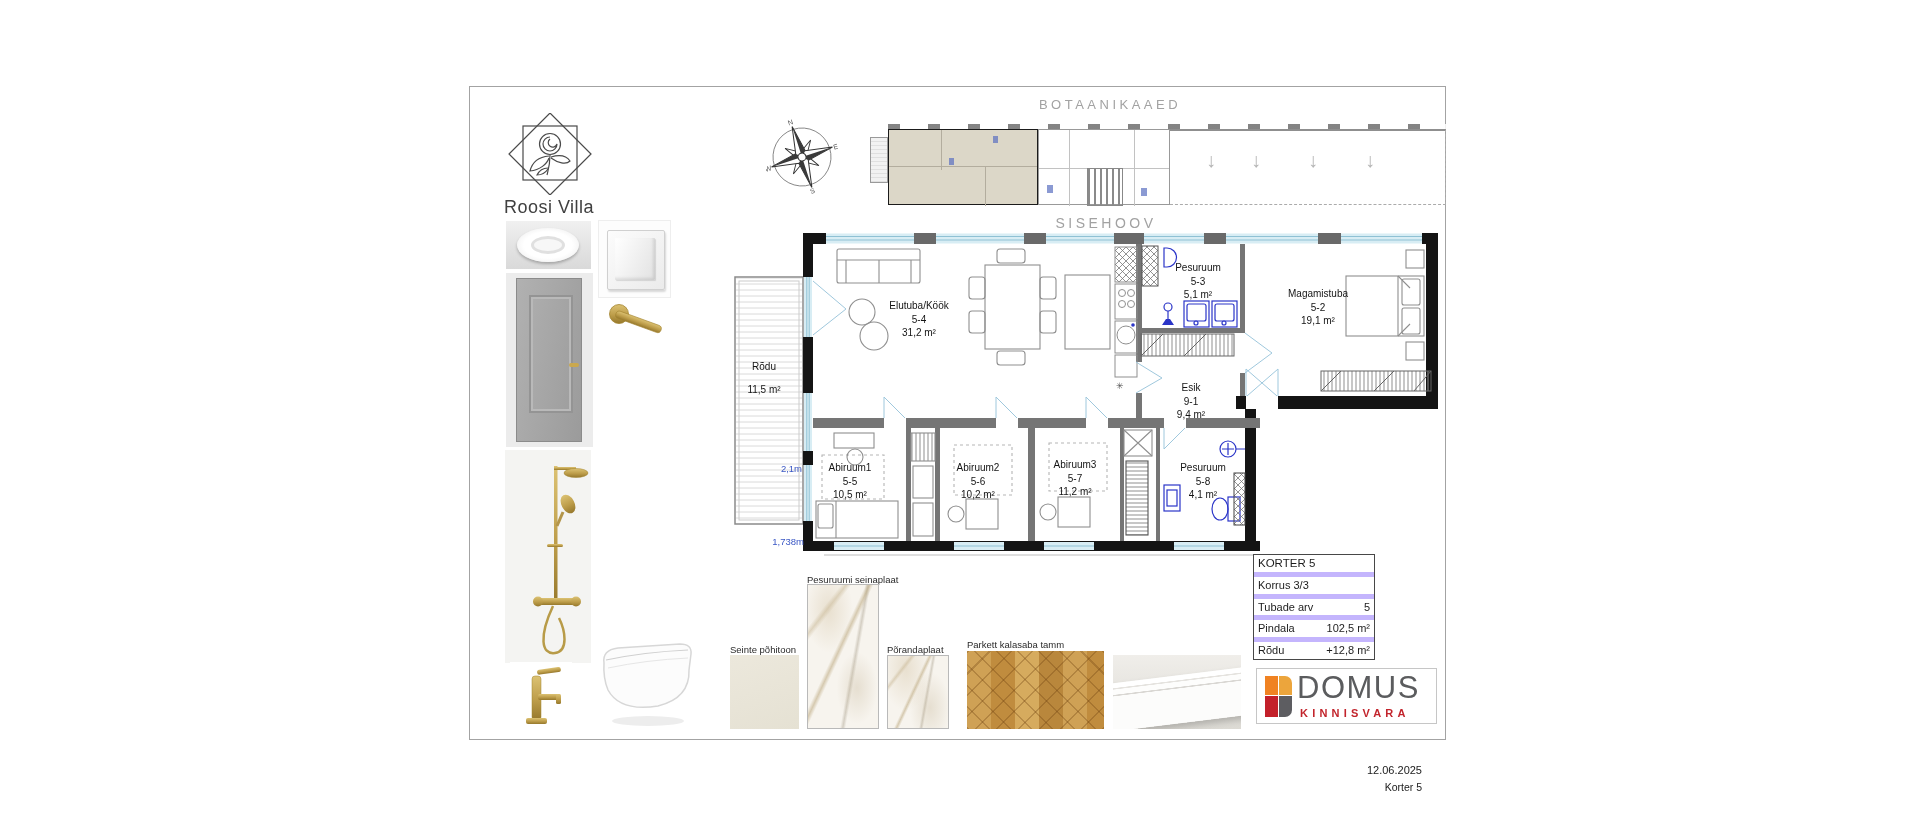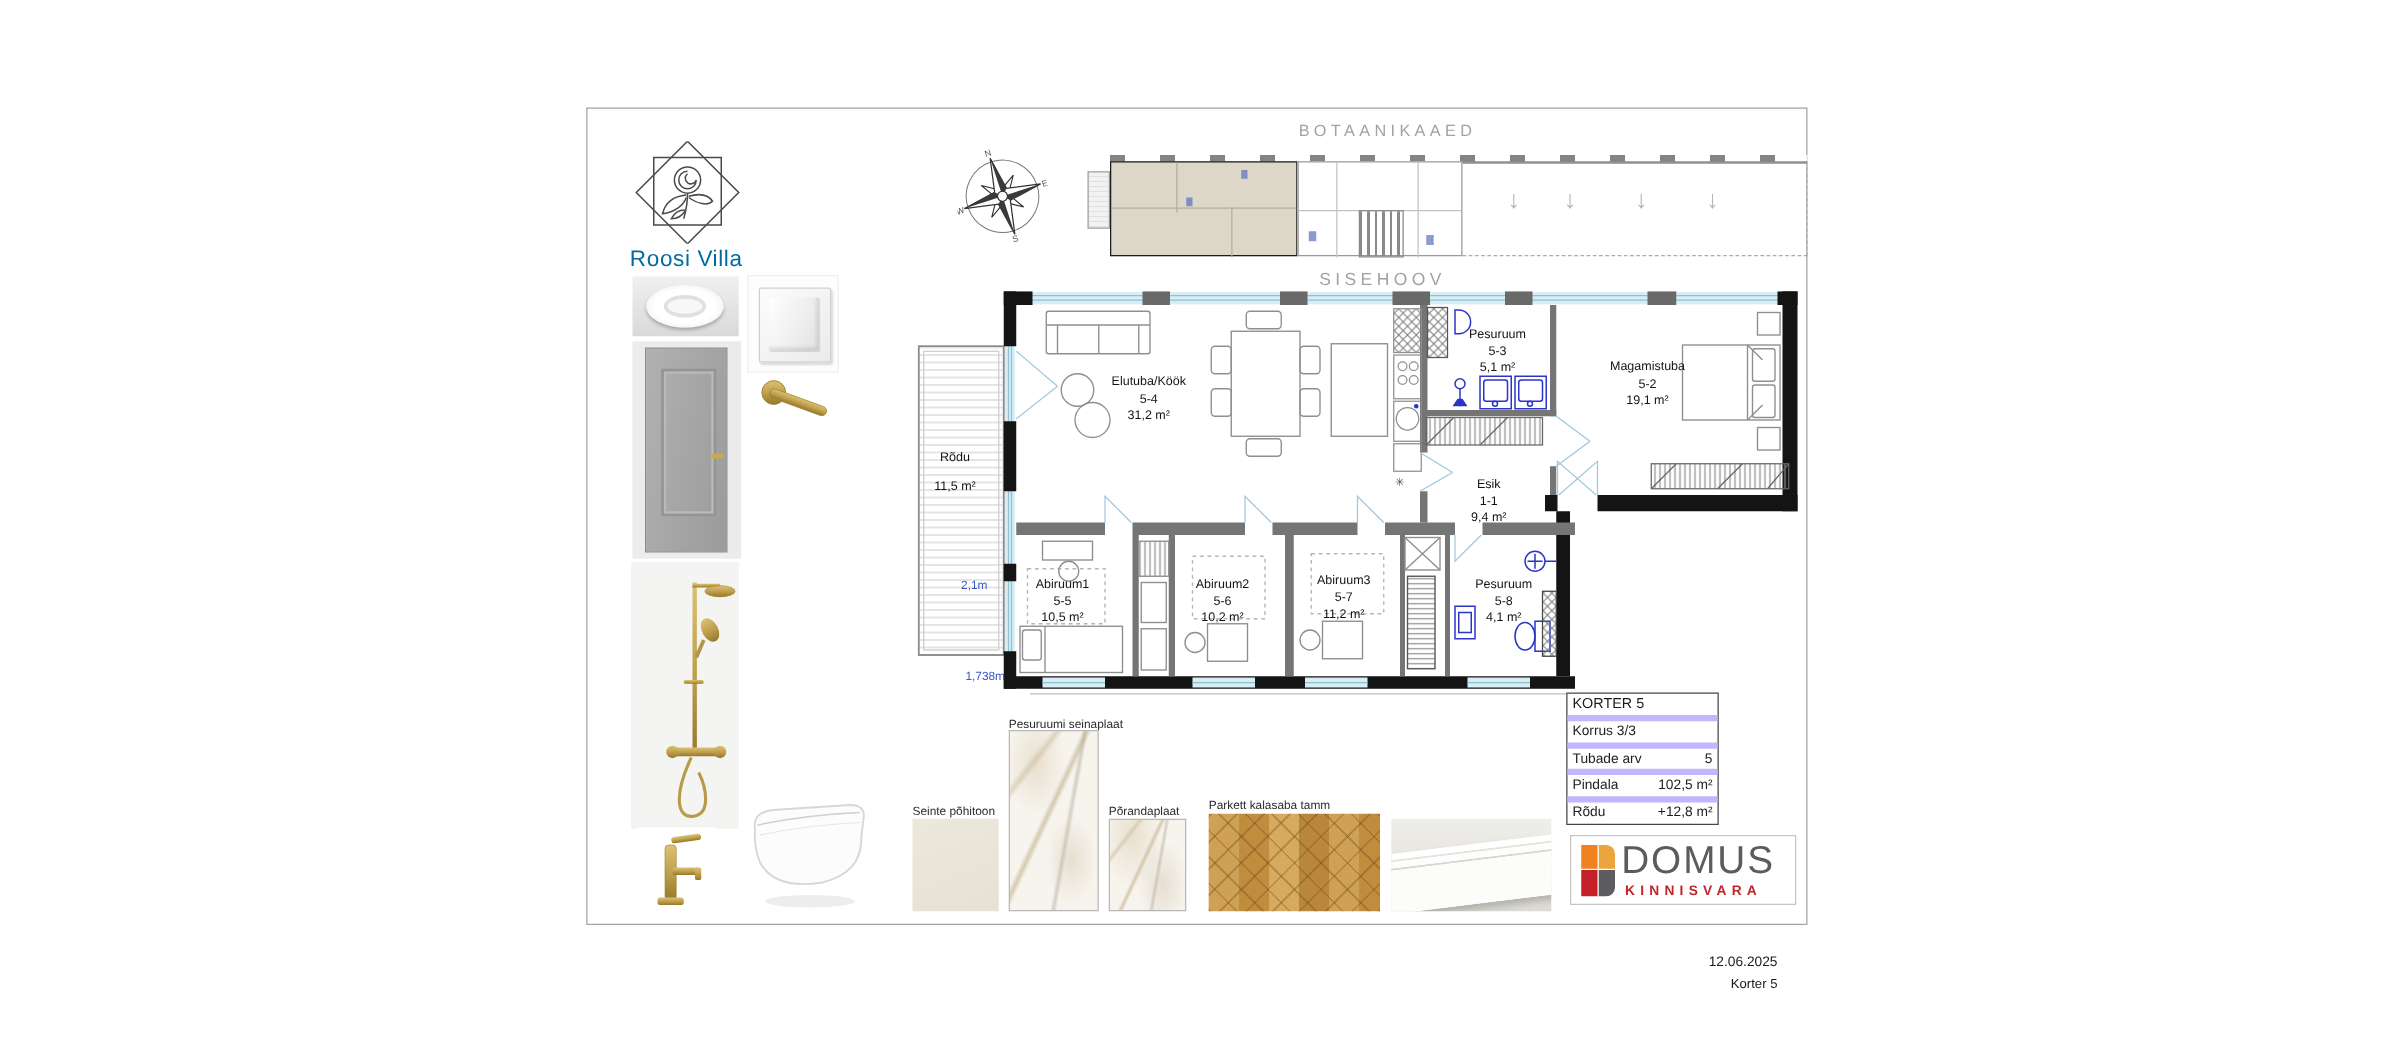--- a/index.html
+++ b/index.html
@@ -4,21 +4,21 @@
 <style>
   html,body{margin:0;padding:0;background:#ffffff;font-family:"Liberation Sans",sans-serif;}
   #stage{position:relative;width:1920px;height:833px;background:#fff;overflow:hidden;}
   .abs{position:absolute;}
   #sheet{position:absolute;left:469px;top:86px;width:977px;height:654px;border:1.5px solid #a3a3a3;background:#fff;box-sizing:border-box;}
   
   .ctxlbl{position:absolute;color:#a2a2a2;letter-spacing:3.5px;font-size:13px;text-align:center;}
   .rlabel{position:absolute;transform:translateX(-50%);text-align:center;font-size:10px;line-height:13.5px;color:#141414;white-space:nowrap;width:110px;}
   .dim{position:absolute;color:#3a57c4;font-size:9.5px;text-align:right;}
   .mlabel{position:absolute;font-size:9.5px;color:#2a2a2a;white-space:nowrap;}
-  .brand-title{position:absolute;left:14px;top:110px;width:130px;text-align:center;font-size:18px;color:#0369a1;letter-spacing:.5px;}
+  .brand-title{position:absolute;left:14px;top:110px;width:130px;text-align:center;font-size:18px;color:#404040;letter-spacing:.5px;}
   
   .photo{position:absolute;overflow:hidden;}
   #downlight{left:36px;top:134px;width:85px;height:48px;background:linear-gradient(180deg,#f0f0f0,#d9d9d9);}
   #downlight .ring{position:absolute;left:11px;top:7px;width:62px;height:34px;border-radius:50%;background:radial-gradient(#ffffff 55%,#e6e6e6);box-shadow:0 2px 3px rgba(0,0,0,.25);}
   #downlight .hole{position:absolute;left:25px;top:15px;width:34px;height:18px;border-radius:50%;background:#f7f7f7;border:3px solid #e0e0e0;box-sizing:border-box;}
   #switch{left:128px;top:133px;width:73px;height:78px;background:#fdfdfd;border:1px solid #eee;box-sizing:border-box;}
   #switch .plate{position:absolute;left:8px;top:9px;width:56px;height:58px;border:1px solid #d0d0d0;border-radius:2px;background:linear-gradient(135deg,#fcfcfc,#ebebeb);box-shadow:1px 2px 2px rgba(0,0,0,.15);}
   #switch .rocker{position:absolute;left:7px;top:7px;width:40px;height:42px;border-radius:1px;background:linear-gradient(115deg,#ffffff,#e2e2e2);box-shadow:inset -2px -2px 3px rgba(0,0,0,.10),1px 1px 1px rgba(0,0,0,.12);}
   #door{left:36px;top:186px;width:87px;height:174px;background:#ececec;}
   #door .leaf{position:absolute;left:10px;top:5px;width:66px;height:164px;background:linear-gradient(100deg,#b1b1b1,#9b9b9b);border:1px solid #8b8b8b;box-sizing:border-box;}
@@ -395,21 +395,21 @@
           <div>5-3</div>
           <div>5,1 m²</div>
       </div>
       <div class="rlabel" style="left:584px;top:54px">
         <div>Magamistuba</div>
           <div>5-2</div>
           <div>19,1 m²</div>
       </div>
       <div class="rlabel" style="left:457px;top:148px">
         <div>Esik</div>
-          <div>1-1</div>
+          <div>9-1</div>
           <div>9,4 m²</div>
       </div>
       <div class="rlabel" style="left:116px;top:228px">
         <div>Abiruum1</div>
           <div>5-5</div>
           <div>10,5 m²</div>
       </div>
       <div class="rlabel" style="left:244px;top:228px">
         <div>Abiruum2</div>
           <div>5-6</div>
@@ -423,21 +423,21 @@
       <div class="rlabel" style="left:469px;top:228px">
         <div>Pesuruum</div>
           <div>5-8</div>
           <div>4,1 m²</div>
       </div>
       <div class="rlabel" style="left:30px;top:122px;line-height:23px;width:60px">
         <div>Rõdu</div>
           <div>11,5 m²</div>
       </div>
       <div class="abs" style="left:382px;top:148px;font-size:9px;color:#555">✳</div>
-      <div class="dim" style="left:16px;top:230px;width:40px">2,1m</div>
+      <div class="dim" style="left:28px;top:230px;width:40px">2,1m</div>
       <div class="dim" style="left:24px;top:303px;width:46px">1,738m</div>
     </div>
 
     <div id="info-table">
       <div class="itrow">
           <span style="font-size:11.5px">KORTER 5</span>
         </div>
       <div class="itrow">
           <span>Korrus 3/3</span>
           <span></span>

